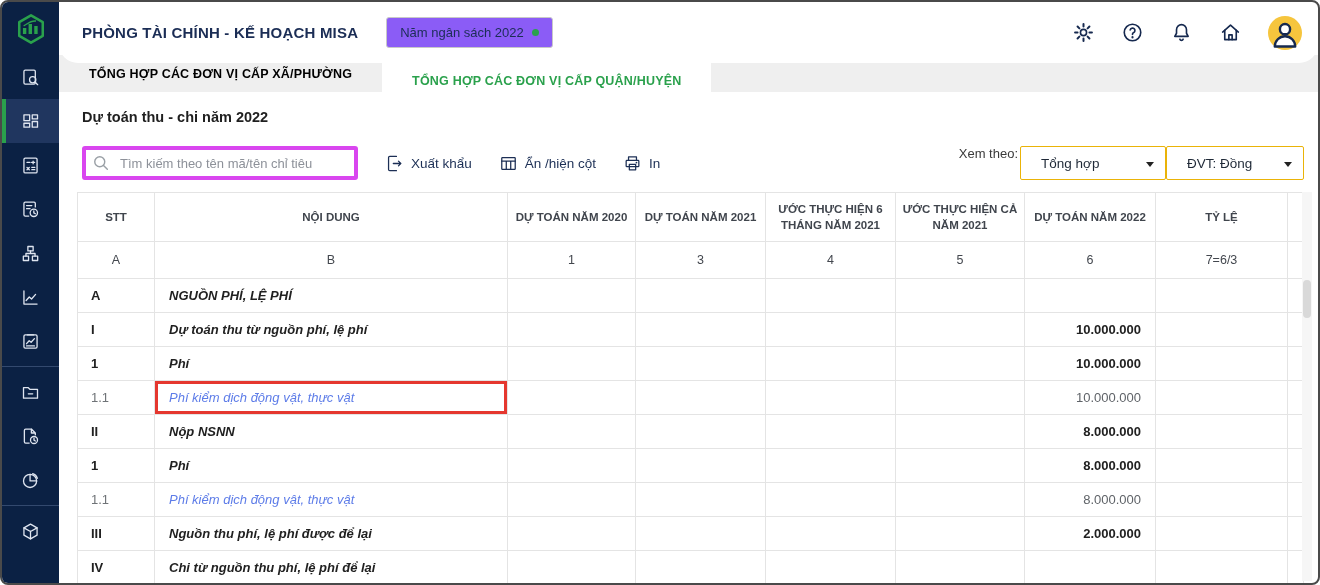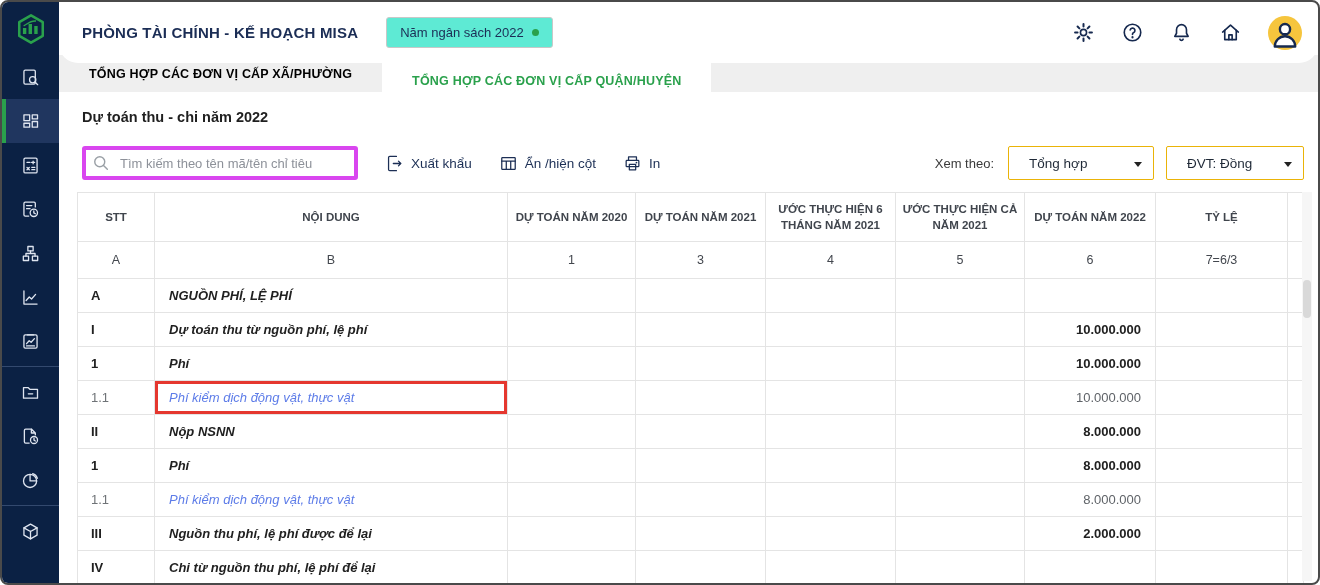--- a/index.html
+++ b/index.html
@@ -16,21 +16,21 @@
   .nav-item.active { background:#20365f; }
   .nav-item.active::before { content:""; position:absolute; left:0; top:0; bottom:0; width:4px; background:#2aa14c; }
   .nav-divider { height:1px; background:#33496e; margin:3px 0; }
   .nav-item svg { stroke:#dfe5f0; fill:none; stroke-width:1.5; stroke-linecap:round; stroke-linejoin:round; }
 
   
   .topbar { position:absolute; left:57px; right:0; top:0; height:61px; background:#fff;
             display:flex; align-items:center; padding:0 16px 0 23px; z-index:4;border-radius:19px; }
   .app-title { font-size:15px; font-weight:700; color:#1b2d55; letter-spacing:.2px; }
   .year-badge { margin-left:28px; display:flex; align-items:center; gap:8px; border:1px solid #c8c8c8;
-                border-radius:3px; padding:7px 13px; font-size:13px; color:#1b2d55; cursor:pointer; background:#5eead4; }
+                border-radius:3px; padding:7px 13px; font-size:13px; color:#1b2d55; cursor:pointer; background:#8b5cf6; }
   .year-dot { width:7px; height:7px; border-radius:50%; background:#2aa14c; }
   .top-icons { margin-left:auto; display:flex; align-items:center; gap:26px; }
   .top-icons svg { stroke:#16294f; fill:none; stroke-width:1.7; stroke-linecap:round; stroke-linejoin:round; cursor:pointer; }
   .avatar { width:34px; height:34px; border-radius:50%; background:#f6c53d; display:flex; align-items:center; justify-content:center; cursor:pointer; }
 
   
   .tabbar { position:absolute; left:57px; right:0; top:53px; height:37px; background:#efefef; display:flex; z-index:3; }
   .tab { height:37px; display:flex; align-items:center; padding:0 30px; font-size:12.5px; font-weight:700;
          letter-spacing:.2px; cursor:pointer; }
   .tab.inactive { color:#000000; }
@@ -41,21 +41,21 @@
 
   .toolbar { position:absolute; left:80px; right:14px; top:144px; height:34px; display:flex; align-items:center; }
   .search-box { position:relative; width:276px; height:34px; }
   .search-box input { width:100%; height:100%; border:4px solid #d946ef; border-radius:3px;
                       padding:0 10px 0 34px; font-size:13px; color:#333; outline:none;
                       font-family:"Liberation Sans","DejaVu Sans",sans-serif; }
   .search-box input::placeholder { color:#8d9199; }
   .search-box svg { position:absolute; left:9px; top:7px; stroke:#9aa0a6; fill:none; stroke-width:1.7; stroke-linecap:round; }
   .tool-btn { display:flex; align-items:center; gap:7px; margin-left:27px; font-size:13.5px; color:#1c2f55; cursor:pointer; }
   .tool-btn svg { stroke:#1c2f55; fill:none; stroke-width:1.6; stroke-linecap:round; stroke-linejoin:round; }
-  .toolbar-right { margin-left:auto; display:flex; align-items:center; gap:12px; }
+  .toolbar-right { margin-left:auto; display:flex; }
   .view-label { font-size:13px; color:#3a3a3a; margin-right:2px; }
   .select { position:relative; height:34px; border:1px solid #eab308; border-radius:2px; background:#fff;
             display:flex; align-items:center; padding:0 28px 0 20px; font-size:13.5px; color:#1f2937; cursor:pointer; }
   .select::after { content:""; position:absolute; right:11px; top:15px; border-left:4.5px solid transparent;
                    border-right:4.5px solid transparent; border-top:5.5px solid #222; }
   .select.w1 { width:146px; } .select.w2 { width:138px; }
 
   
   .table-wrap { position:absolute; left:75px; top:190px; width:1226px; }
   table { border-collapse:collapse; table-layout:fixed; width:100%; font-size:13px; color:#212121; }

